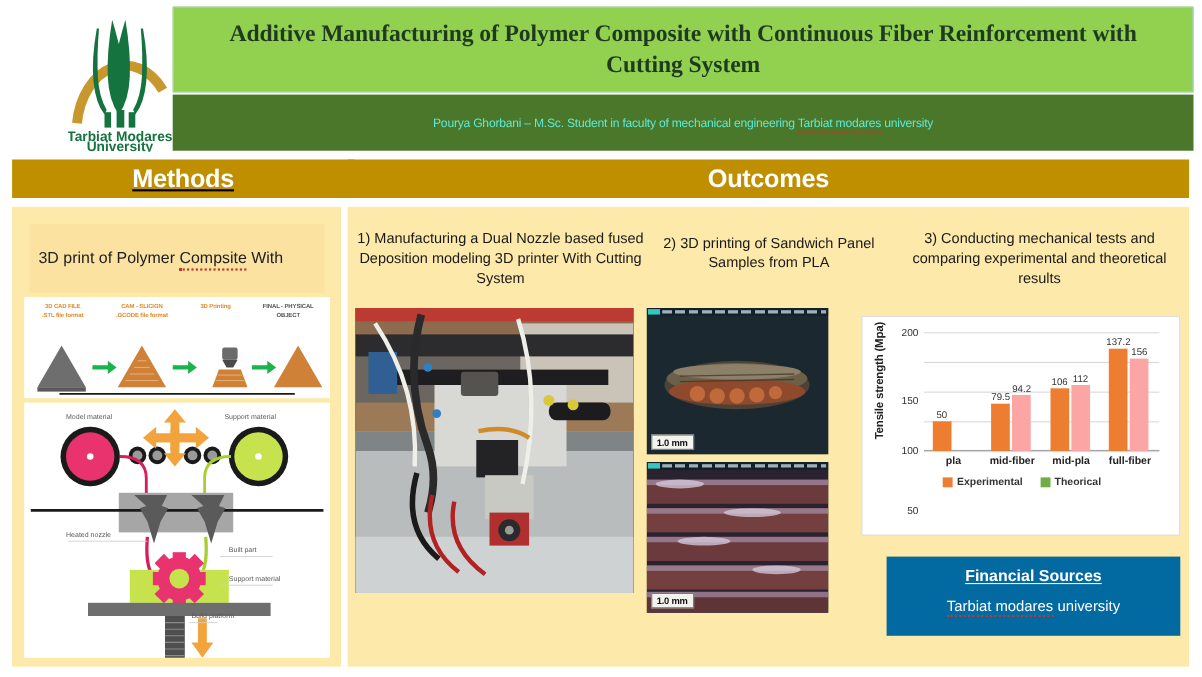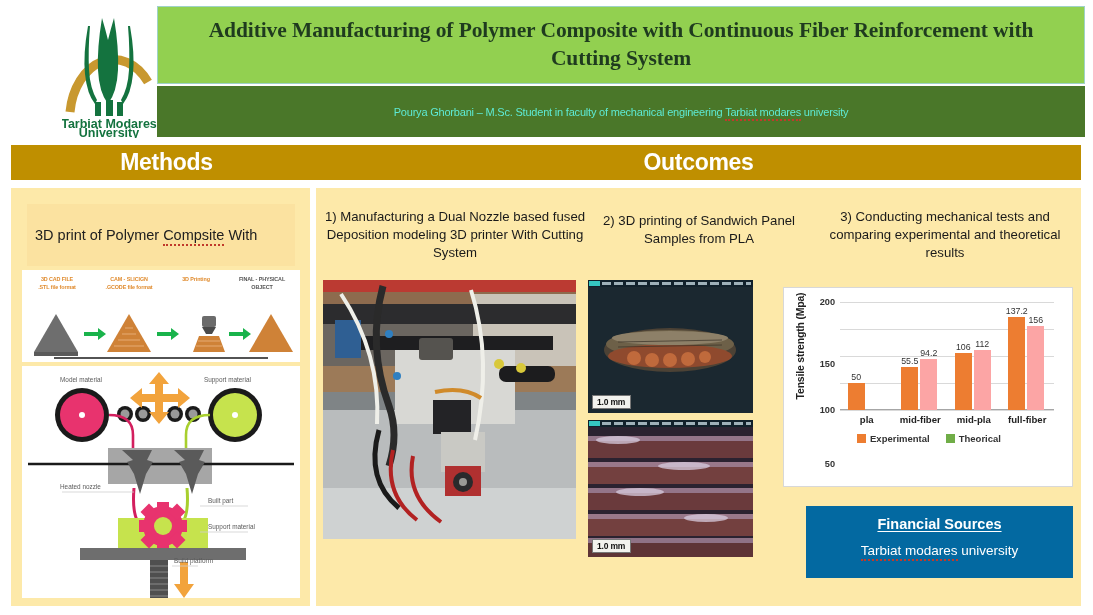--- a/index.html
+++ b/index.html
@@ -43,21 +43,21 @@
 
   
   .sec-head {
     position: absolute; height: 35px; background: #bf8f00;
     display: flex; align-items: center; justify-content: center;
   }
   .sec-head span {
     color: #ffffff; font-size: 23px; font-weight: bold;
     font-family: "Liberation Sans", sans-serif; letter-spacing: -0.3px;
   }
-  #methods-head { left: 11px; top: 145px; width: 311px; }
+  #methods-head { left: 11px; top: 145px; width: 311px; text-decoration: underline; }
   #outcomes-head { left: 316px; top: 145px; width: 765px; }
 
   
   .panel { position: absolute; background: #fde9a9; }
   #methods-panel { left: 11px; top: 188px; width: 299px; height: 418px; }
   #outcomes-panel { left: 316px; top: 188px; width: 765px; height: 418px; }
 
   
   .methods-caption {
     position: absolute; left: 16px; top: 16px; width: 268px; height: 62px;
@@ -140,21 +140,21 @@
   }
   .plot {
     position: absolute; left: 56px; top: 14px; width: 214px; height: 108px;
   }
   .gridline {
     position: absolute; left: 0; width: 100%; height: 1px; background: #d9d9d9;
   }
   .axis-base { position: absolute; left: 0; bottom: 0; width: 100%; height: 1px; background: #a6a6a6; }
   .ytick {
     position: absolute; right: 100%; margin-right: 5px; transform: translateY(-50%);
-    font-size: 9.2px; font-weight: bold; color: #333; white-space: nowrap;
+    font-size: 9.2px; font-weight: normal; color: #333; white-space: nowrap;
   }
   .group { position: absolute; bottom: 0; display: flex; align-items: flex-end; gap: 2px; }
   .bar { width: 17px; position: relative; }
   .bar.exp { background: #ed7d31; }
   .bar.the { background: #fca5a5; }
   .bar .vlab {
     position: absolute; bottom: 100%; left: 50%; transform: translateX(-50%);
     margin-bottom: 1px; font-size: 8.8px; color: #333; white-space: nowrap;
   }
   .xtick {
@@ -471,21 +471,21 @@
         </div>
         <div class="axis-base"></div>
         <div class="group" style="left: 7.75px;">
           <div class="bar exp" style="height: 27px;">
             <div class="vlab">50</div>
           </div>
         </div>
         <div class="xtick" style="left: 0px; width: 53.5px;">pla</div>
         <div class="group" style="left: 61.25px;">
           <div class="bar exp" style="height: 42.93px;">
-            <div class="vlab">55.5</div>
+            <div class="vlab">79.5</div>
           </div>
           <div class="bar the" style="height: 50.868px;">
             <div class="vlab">94.2</div>
           </div>
         </div>
         <div class="xtick" style="left: 53.5px; width: 53.5px;">mid-fiber</div>
         <div class="group" style="left: 114.75px;">
           <div class="bar exp" style="height: 57.24px;">
             <div class="vlab">106</div>
           </div>

